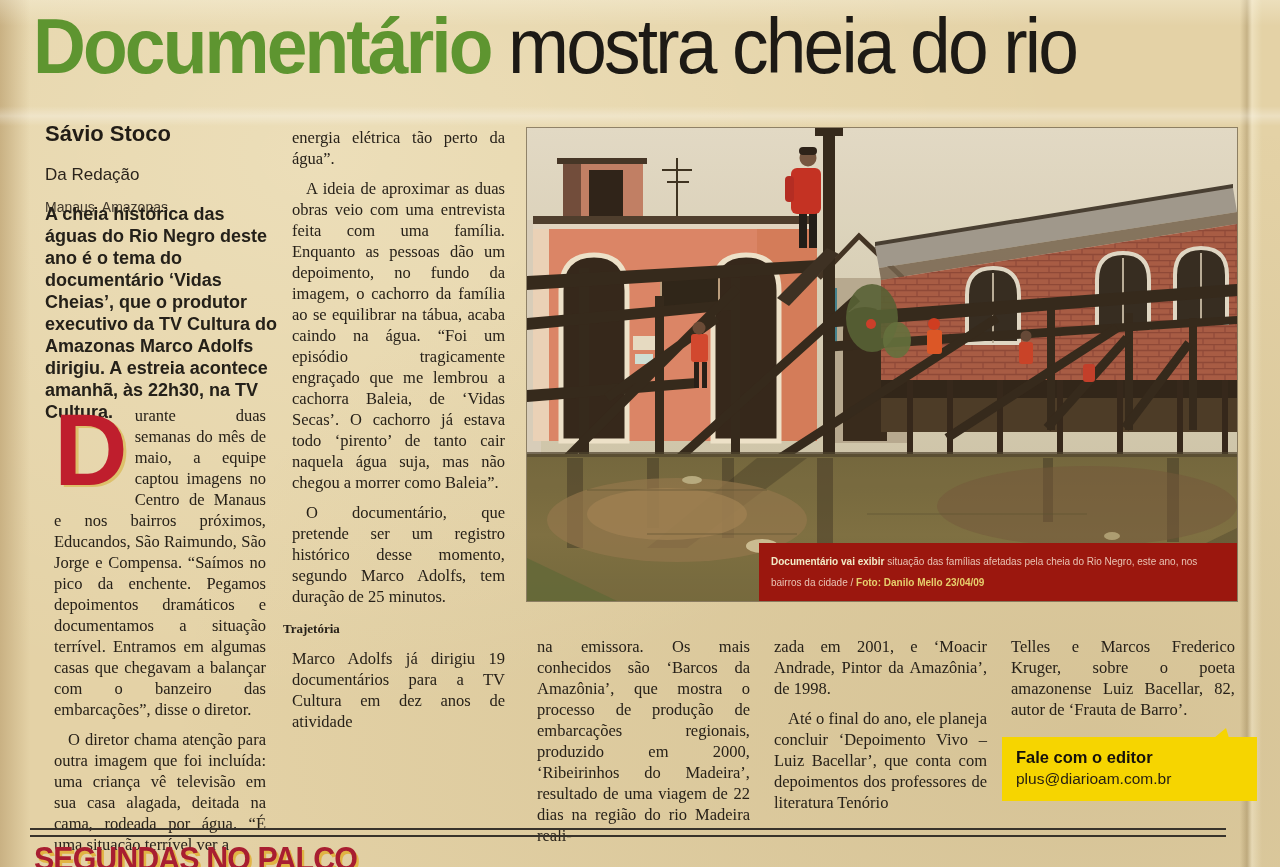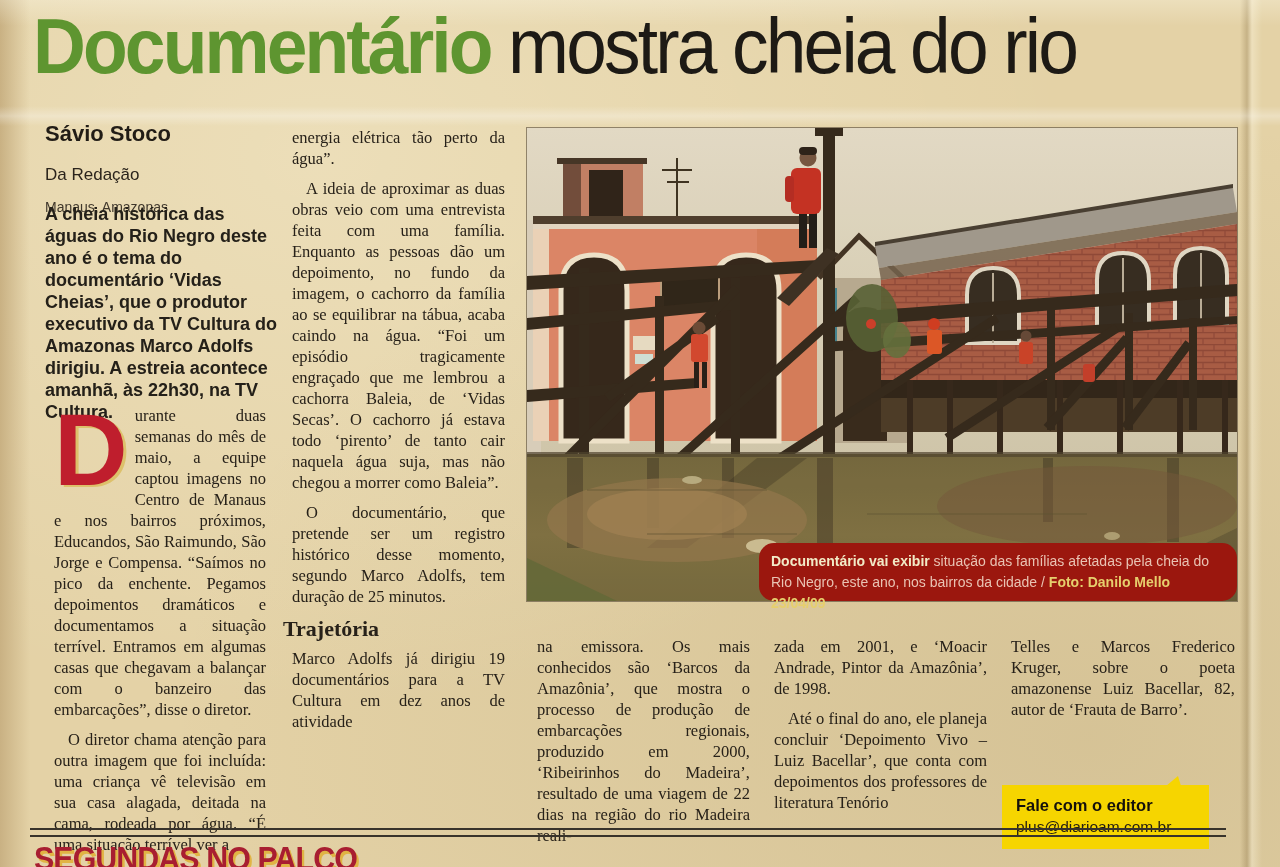--- a/index.html
+++ b/index.html
@@ -43,39 +43,39 @@
   .col1{left:45px;top:396px;width:230px;}
   .col2{left:283px;top:118px;width:231px;}
   .col3{left:528px;top:627px;width:231px;}
   .col4{left:765px;top:627px;width:231px;}
   .col5{left:1002px;top:627px;width:242px;font-family:Liberation Serif, serif;}
   .dropcap{
     float:left;font-family:"Liberation Sans",sans-serif;font-weight:700;
     font-size:102px;line-height:82px;height:84px;color:#bf1e2d;
     margin:4px 7px 0 0;text-shadow:3px 2px 0 rgba(214,174,52,.55);
   }
-  .subhead{font-weight:700;font-size:22px;text-align:left;margin:11px 0 2px;}
+  .subhead{font-weight:700;font-size:13px;text-align:left;margin:11px 0 2px;}
   
   .photo{
     position:absolute;left:527px;top:128px;width:710px;height:473px;
     outline:1px solid rgba(70,58,44,.55);
   }
   .photo svg{position:absolute;left:0;top:0;width:100%;height:100%;display:block;}
   .caption{
     position:absolute;right:0;bottom:0;width:478px;height:58px;
     background:#9b170e;box-sizing:border-box;padding:8px 15px 0 12px;
-    font-size:14px;line-height:21px;border-radius:15px;
+    font-size:10px;line-height:21px;
   }
   .cap-bold{color:#f2ebc7;font-weight:700;}
   .cap-reg{color:#e9c3b3;}
   .cap-credit{color:#e6cf6d;font-weight:700;}
   
   .contact-box{
-    position:absolute;left:1002px;top:737px;width:207px;height:64px;
-    background:#f6d500;box-sizing:border-box;padding:11px 0 0 14px;margin-top:48px;
+    position:absolute;left:1002px;top:737px;width:255px;height:64px;
+    background:#f6d500;box-sizing:border-box;padding:11px 0 0 14px;
   }
   .contact-box::before{
     content:"";position:absolute;top:-9px;right:28px;width:0;height:0;
     border-left:12px solid transparent;border-right:3px solid transparent;
     border-bottom:10px solid #f6d500;
   }
   .contact-title{font-weight:700;font-size:16.5px;color:#15110b;}
   .contact-email{font-size:15.5px;color:#241d12;margin-top:3px;}
   
   .rule-double{

